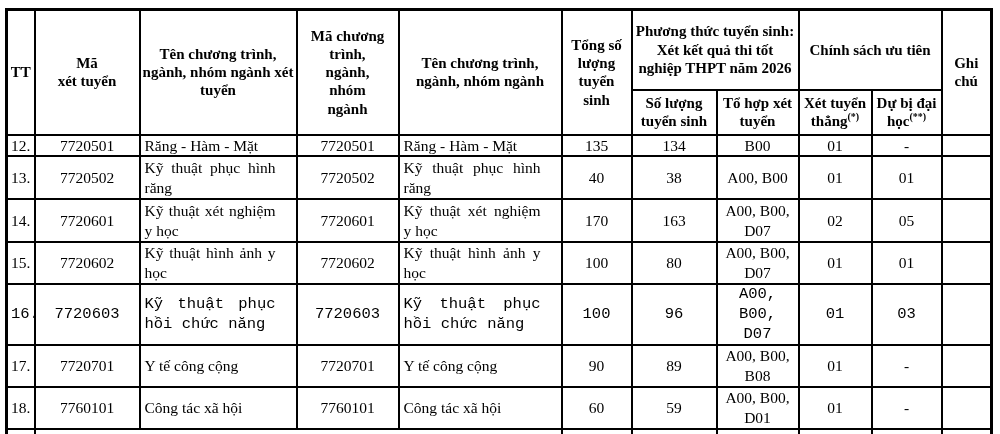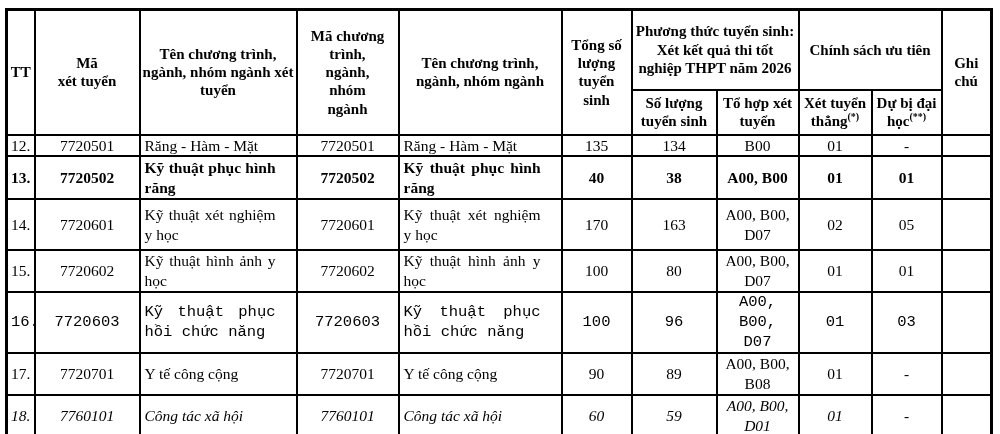--- a/index.html
+++ b/index.html
@@ -37,26 +37,26 @@
     padding: 0 3px;
   }
   td.name {
     text-align: justify;
     padding: 0 20px 0 4px;
   }
   .prewrap { white-space: pre-line; }
   thead tr:nth-child(1) { height: 80px; }
   thead tr:nth-child(2) { height: 45px; }
   tbody tr:nth-child(1) { height: 16px; }
-  tbody tr:nth-child(2) { height: 43px; font-weight: bold; }
-  tbody tr:nth-child(3) { height: 51px; }
+  tbody tr:nth-child(2) { height: 43px; }
+  tbody tr:nth-child(3) { height: 43px; }
   tbody tr:nth-child(4) { height: 38px; }
   tbody tr:nth-child(5) { height: 49px; font-family: Liberation Mono, monospace; }
   tbody tr:nth-child(6) { height: 31px; }
-  tbody tr:nth-child(7) { height: 35px; font-style: italic; }
+  tbody tr:nth-child(7) { height: 35px; }
   tfoot tr { height: 21px; }
   tfoot td { font-weight: bold; }
   sup { font-size: 10px; line-height: 0; }
 </style>
 </head>
 <body>
 
 <table class="quota">
   <colgroup>
     <col style="width:28px">

